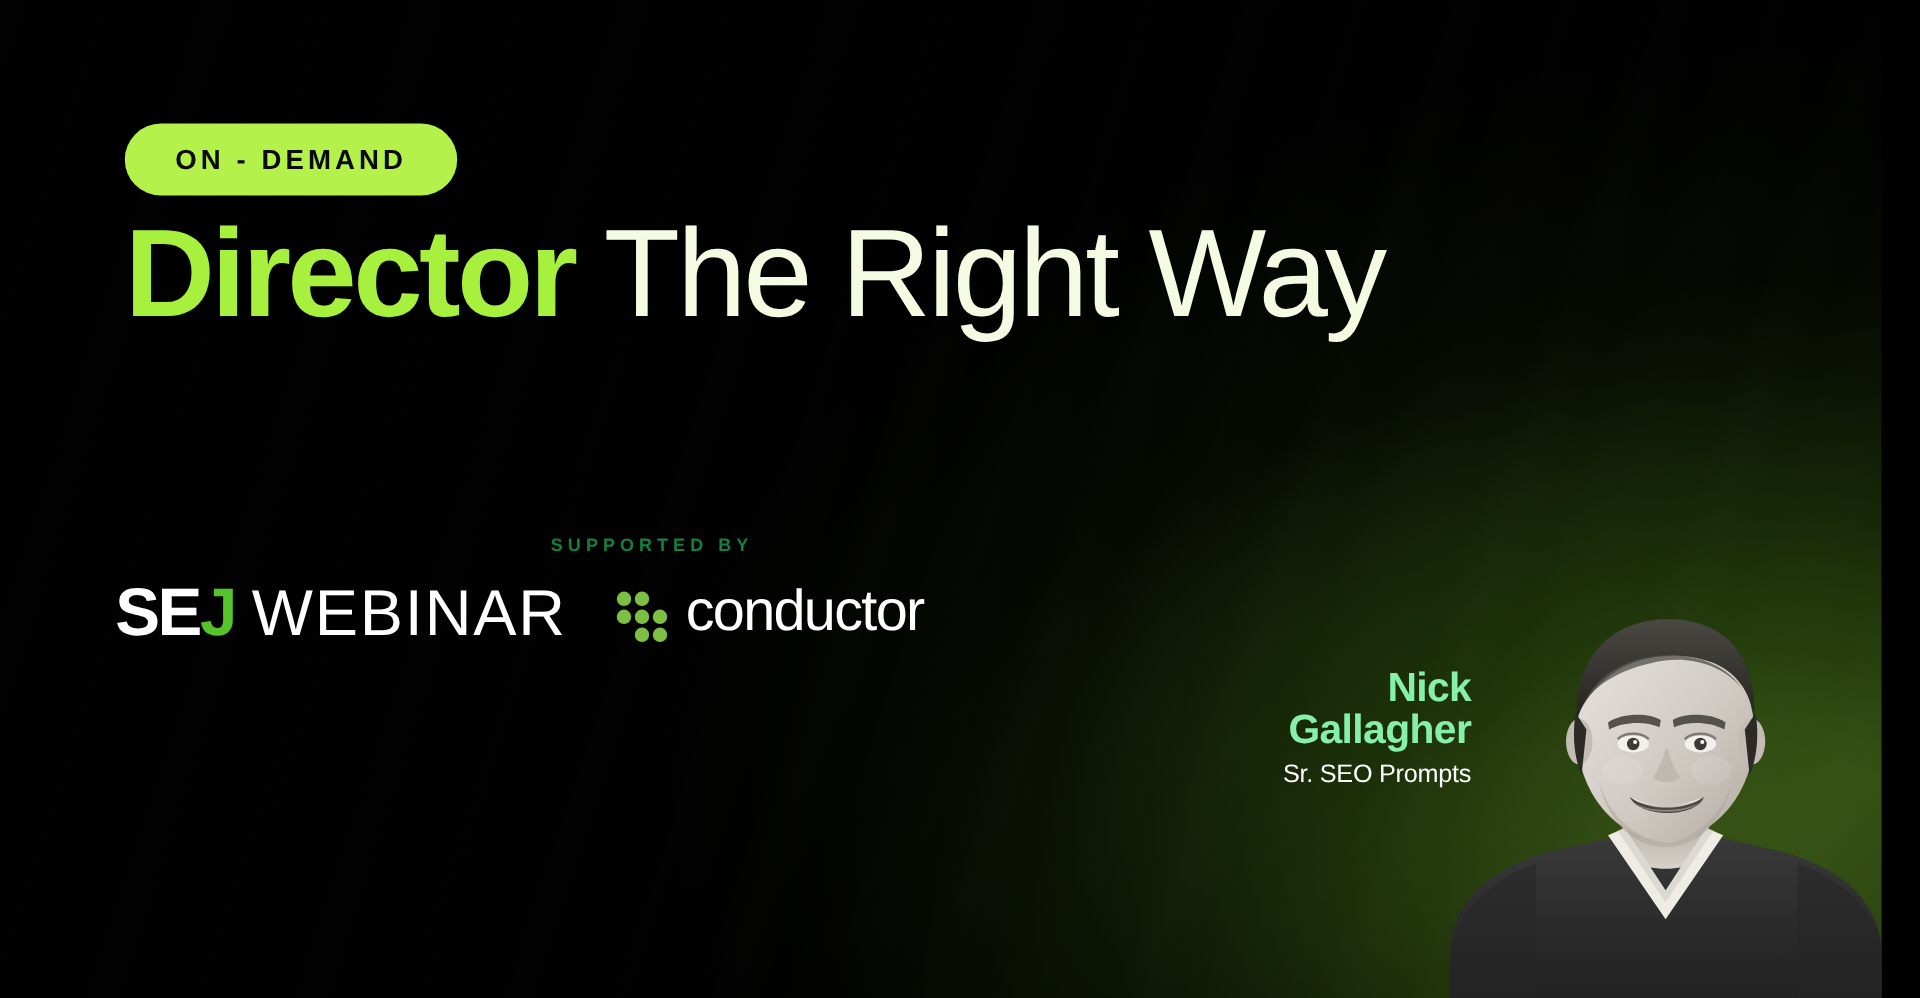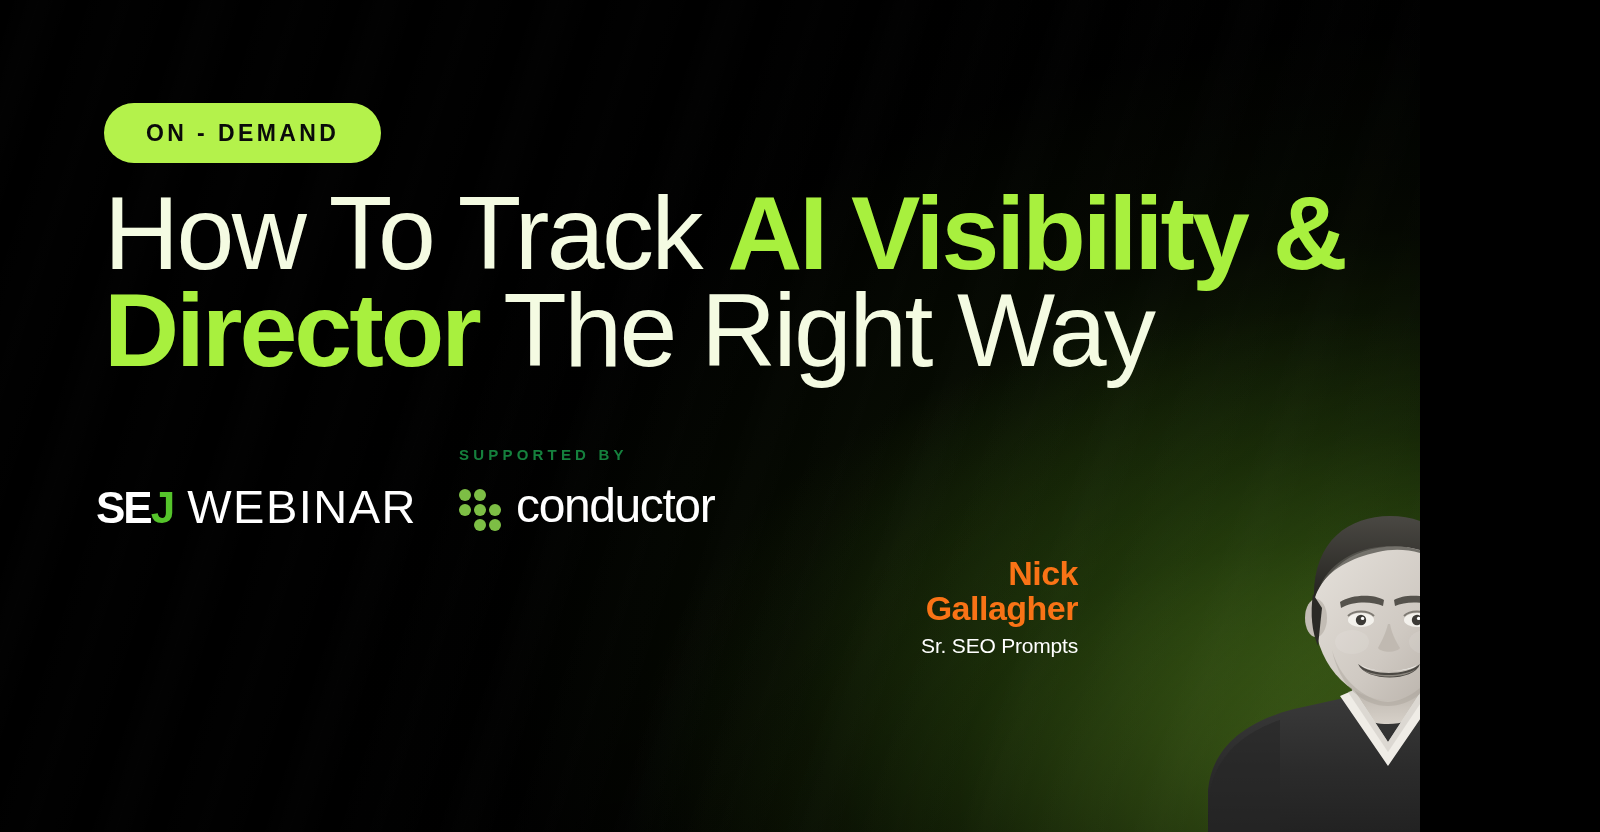--- a/index.html
+++ b/index.html
@@ -5,21 +5,21 @@
   * { margin:0; padding:0; box-sizing:border-box; }
   html, body {
     width:1600px; height:832px;
     background:#000;
     font-family:"Liberation Sans", sans-serif;
     overflow:hidden;
   }
 
   .stage {
     position:relative;
-    width:1420px; height:832px;
+    width:1568px; height:832px;
     background:#050705;
     overflow:hidden;
   }
 
   
   .bg-base {
     position:absolute; inset:0;
     background:#000000;
   }
   .bg-glow {
@@ -84,29 +84,29 @@
     letter-spacing:4.2px;
   }
 
   
   .logo-row {
     position:absolute; left:96px; top:482px;
     display:flex; align-items:center; gap:42px;
   }
   .sej-logo { display:flex; align-items:baseline; }
   .sej-mark {
-    font-size:44px; font-weight:bold; letter-spacing:-2px;
+    font-size:56px; font-weight:bold; letter-spacing:-2px;
     font-family:"Liberation Sans", sans-serif;
     line-height:1;
   }
   .sej-se { color:#ffffff; }
   .sej-j  { color:#55C42B; }
   .sej-word {
     color:#ffffff;
-    font-size:47px; font-weight:400; letter-spacing:1.5px;
+    font-size:54px; font-weight:400; letter-spacing:1.5px;
     margin-left:14px;
     font-family:"Liberation Sans", sans-serif;
     line-height:1;
   }
 
   .conductor-logo { display:flex; align-items:flex-end; gap:15px; }
   .cond-dots {
     position:relative; width:42px; height:44px;
   }
   .cond-dots i {
@@ -120,21 +120,21 @@
     line-height:1;
   }
 
   
   .speaker-text {
     position:absolute; right:342px; top:556px;
     text-align:right;
     width:420px;
   }
   .sp-name {
-    color:#f97316;
+    color:#86efac;
     font-size:34px; font-weight:bold; line-height:1.04;
     letter-spacing:-0.5px;
   }
   .sp-role {
     margin-top:7px;
     color:#FFFFFF;
     font-size:21px; font-weight:400; line-height:1.18;
     letter-spacing:-0.2px;
   }
 
@@ -154,23 +154,20 @@
   <div class="bg-glow"></div>
   <div class="bg-glow2"></div>
   <div class="bg-streaks"></div>
   <div class="bg-vignette"></div>
 
   <div class="content">
 
     <div class="badge">ON - DEMAND</div>
 
     <h1 class="headline">
-      <span class="hl-line l1">
-        <span class="hl-light">How To Track </span><span class="hl-strong">AI Visibility &amp;</span>
-      </span>
       <span class="hl-line l2">
         <span class="hl-strong">Director</span><span class="hl-light"> The Right Way</span>
       </span>
     </h1>
 
     <div class="supported">SUPPORTED BY</div>
 
     <div class="logo-row">
 
       <div class="sej-logo">

